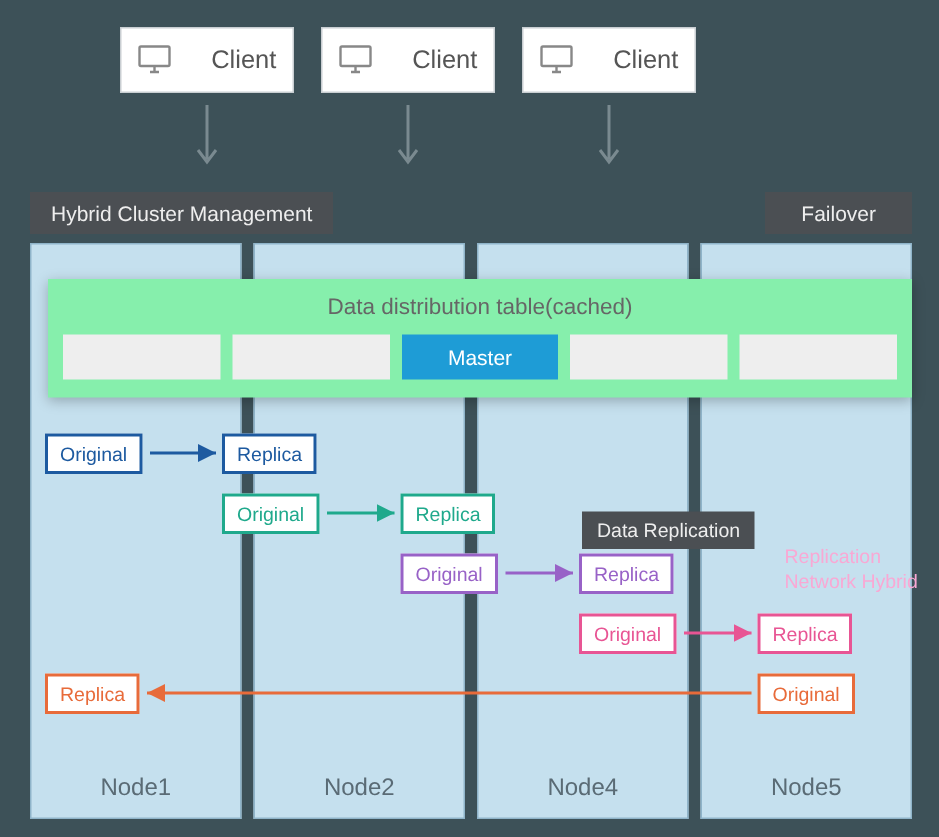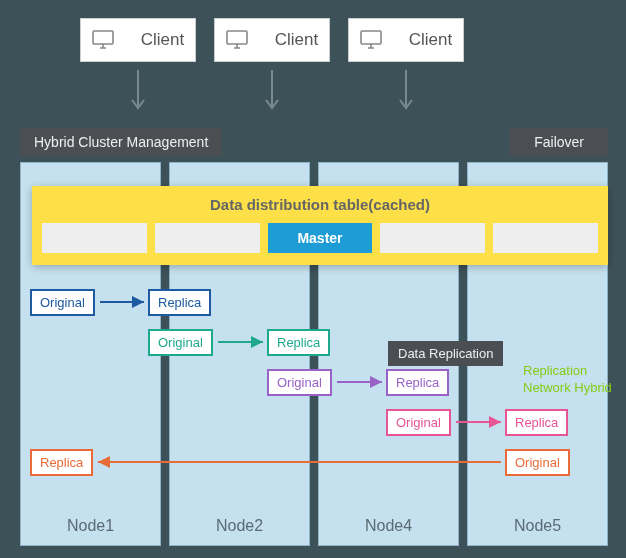--- a/index.html
+++ b/index.html
@@ -86,24 +86,23 @@
     font-size: 16px;
     color: #5a6b75;
   }
 
   
   .dist-panel {
     position: absolute;
     top: 186px;
     left: 32px;
     right: 18px;
-    background: #fde047;
+    background: #86efac;
     box-shadow: 0 2px 8px rgba(0,0,0,0.25);
     padding: 10px 10px 12px;
-    font-weight: bold;
   }
   .dist-title {
     text-align: center;
     font-size: 15px;
     color: #666;
     margin-bottom: 10px;
   }
   .slots {
     display: flex;
     gap: 8px;
@@ -138,21 +137,21 @@
     position: absolute;
     background: #4b4f53;
     color: #eee;
     font-size: 13px;
     padding: 5px 10px;
   }
 
   .side-note {
     position: absolute;
     font-size: 13px;
-    color: #84cc16;
+    color: #f9a8d4;
     text-align: left;
     line-height: 1.3;
   }
 
   
   svg.overlay {
     position: absolute;
     inset: 0;
     pointer-events: none;
   }

